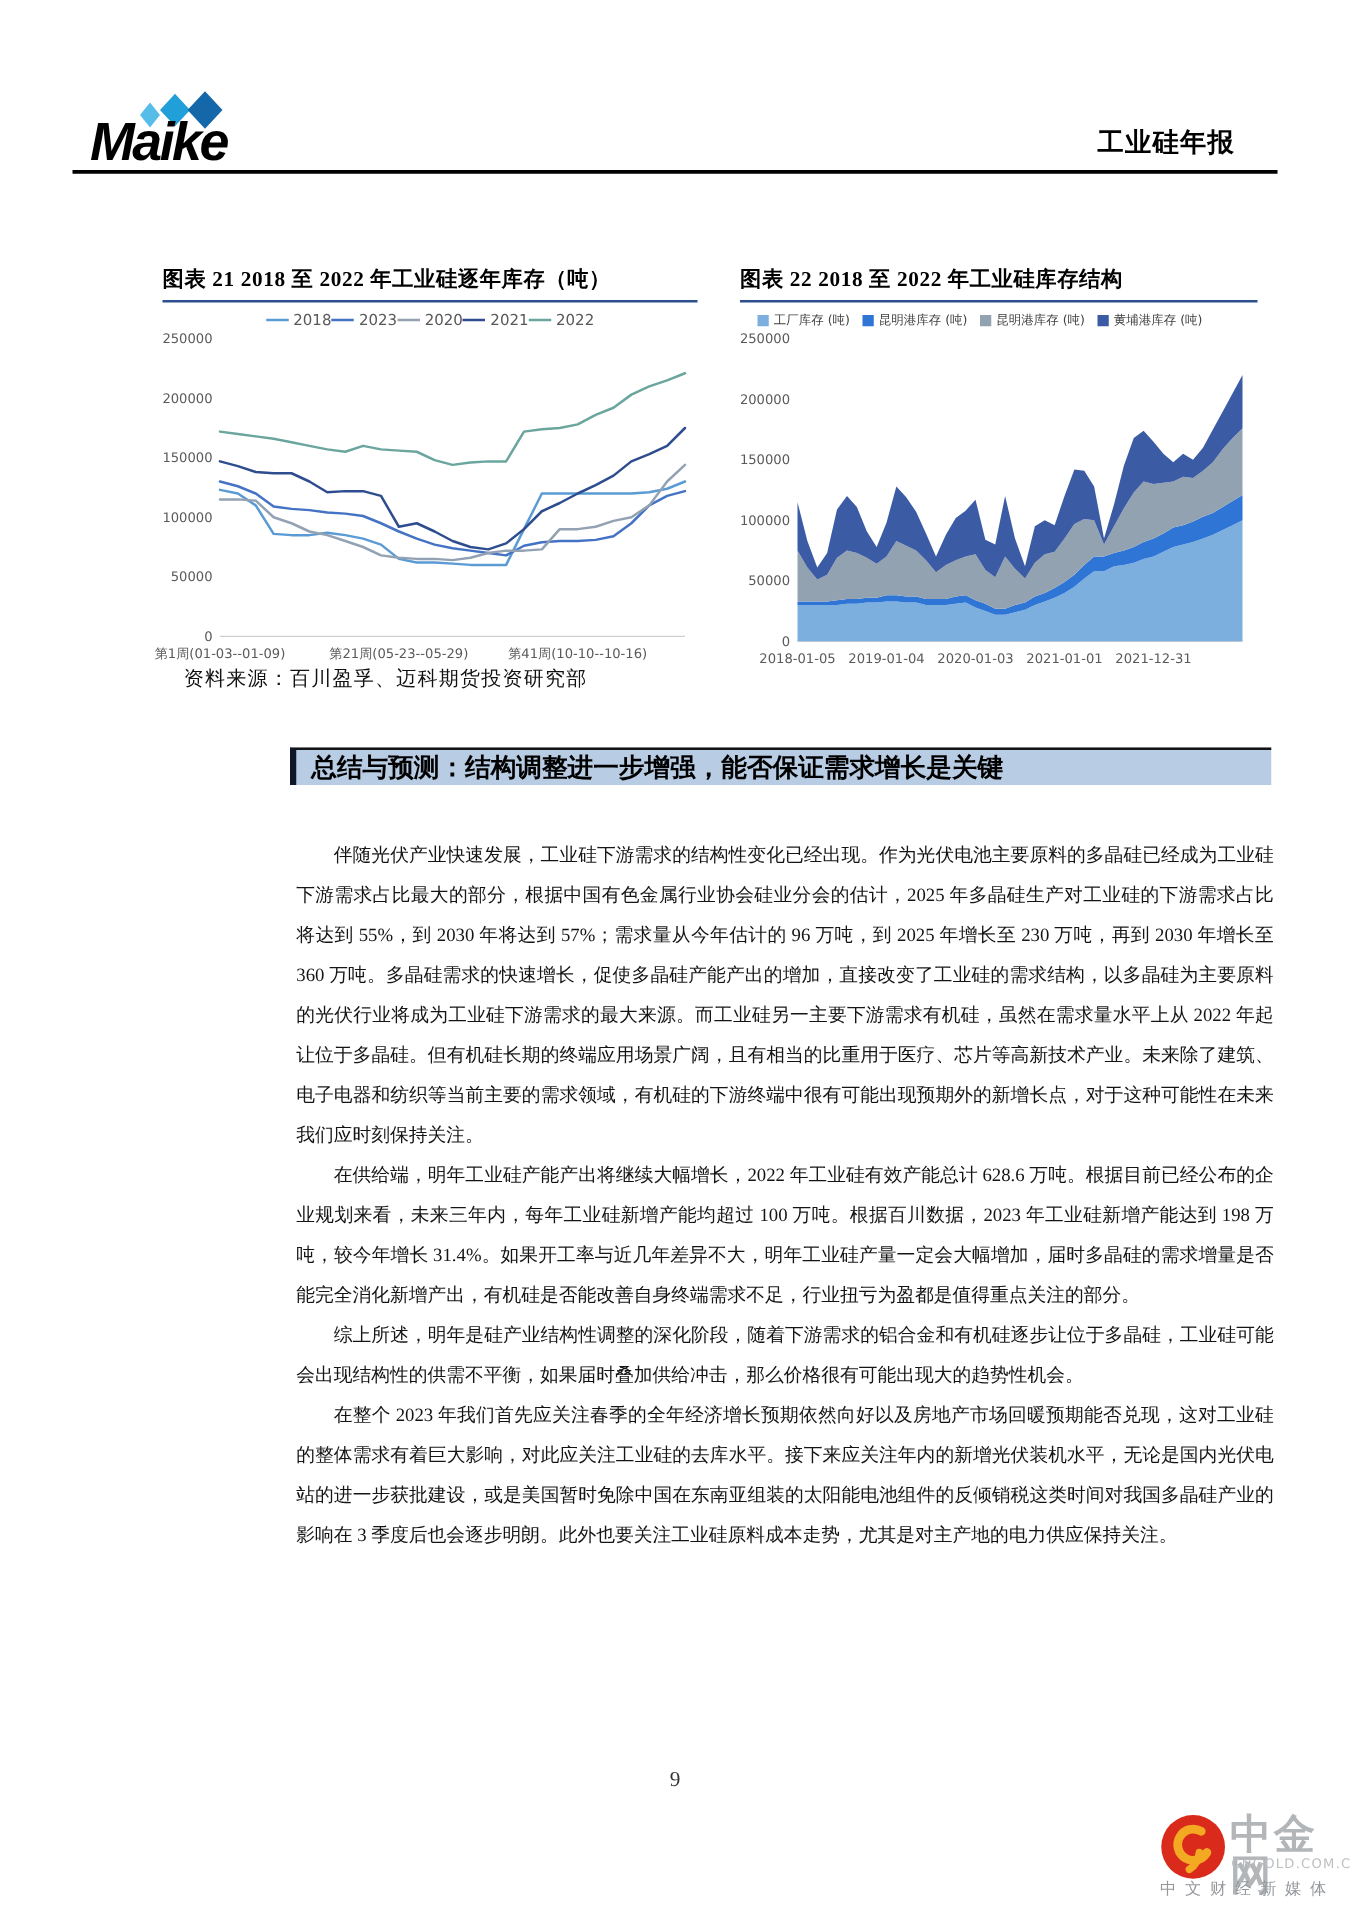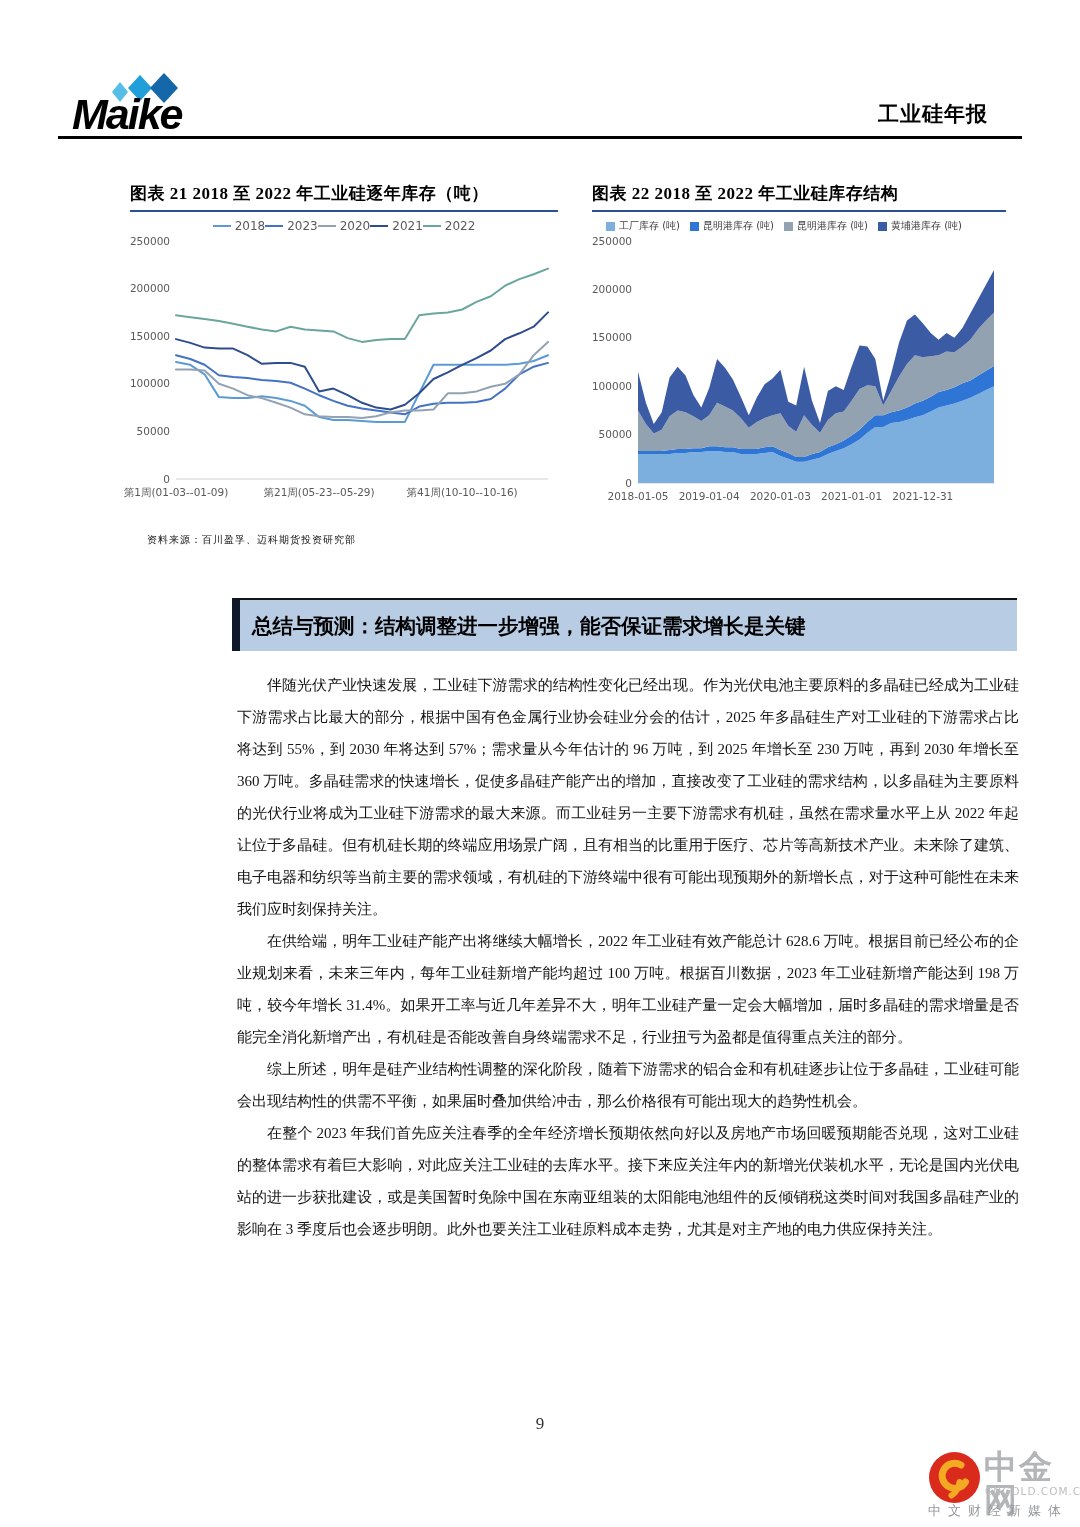--- a/index.html
+++ b/index.html
@@ -20,37 +20,37 @@
     font-family:"Liberation Sans","DejaVu Sans",sans-serif;
     font-weight:bold;font-size:21px;letter-spacing:1px;
   }
   .header-rule{position:absolute;left:58px;right:58px;top:136px;height:3px;background:#000;}
   
   .chart-box{position:absolute;top:182px;}
   .chart-box.left{left:130px;width:428px;}
   .chart-box.right{left:592px;width:414px;}
   .chart-title{
     font-size:17px;font-weight:bold;letter-spacing:0.5px;
-    padding-bottom:5px;border-bottom:2px solid #2e4f8f;white-space:nowrap;
+    padding-bottom:5px;border-bottom:2px solid #2e4f8f;white-space:nowrap;margin-top:30px;
   }
   .legend{display:flex;align-items:center;margin-top:7px;
     font-family:"DejaVu Sans","Liberation Sans",sans-serif;color:#595959;}
   .legend.center{justify-content:center;font-size:12px;}
   .legend.small{justify-content:flex-start;gap:10px;font-size:10px;padding-left:14px;color:#404040;}
   .legend-item{display:flex;align-items:center;gap:4px;white-space:nowrap;}
   .sw-line{display:inline-block;width:18px;height:2px;}
   .sw-sq{display:inline-block;width:9px;height:9px;}
   svg{overflow:visible;display:block;}
   .tick{font-family:"DejaVu Sans","Liberation Sans",sans-serif;font-size:10.5px;fill:#595959;}
   
-  .source-note{position:absolute;left:147px;top:533px;font-size:10px;letter-spacing:1px;color:#111;}
+  .source-note{position:absolute;left:147px;top:533px;font-size:16px;letter-spacing:1px;color:#111;}
   
   .summary-bar{
-    position:absolute;left:232px;top:598px;width:785px;height:53px;box-sizing:border-box;
-    background:#b8cce4;border-left:8px solid #0f172a;border-top:2px solid #141414;
+    position:absolute;left:232px;top:598px;width:785px;height:30px;box-sizing:border-box;
+    background:#b8cce4;border-left:5px solid #0f172a;border-top:2px solid #141414;
     display:flex;align-items:center;padding-left:12px;text-align:center;
   }
   .summary-heading{
     font-family:"Liberation Sans","DejaVu Sans",sans-serif;
     font-weight:bold;font-size:20.5px;color:#000;white-space:nowrap;
   }
   .body-text{position:absolute;left:237px;top:669px;width:782px;}
   .body-text p{
     margin:0;text-indent:2em;text-align:justify;
     font-size:15px;line-height:32px;color:#141414;

